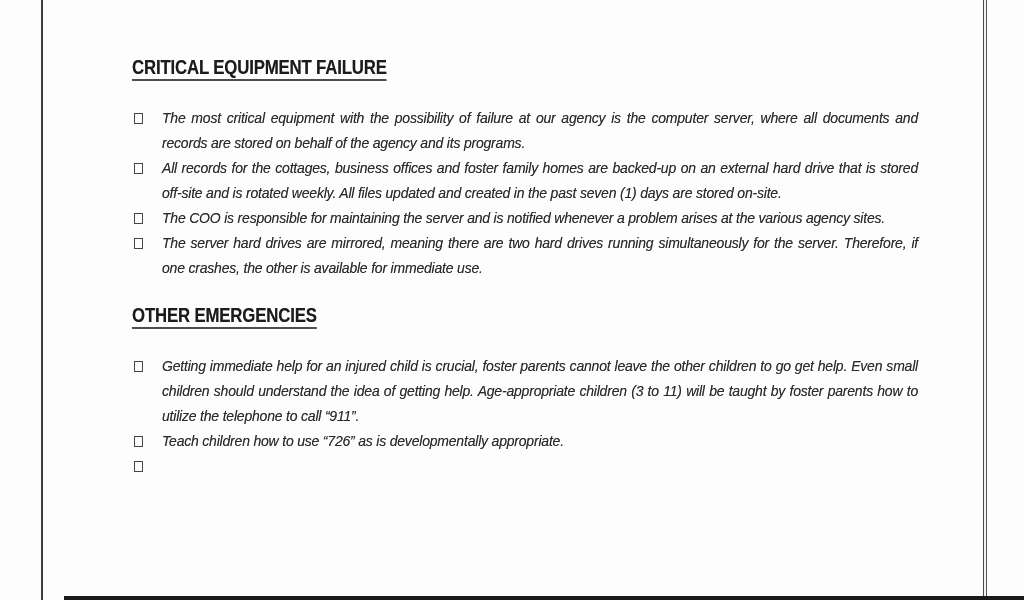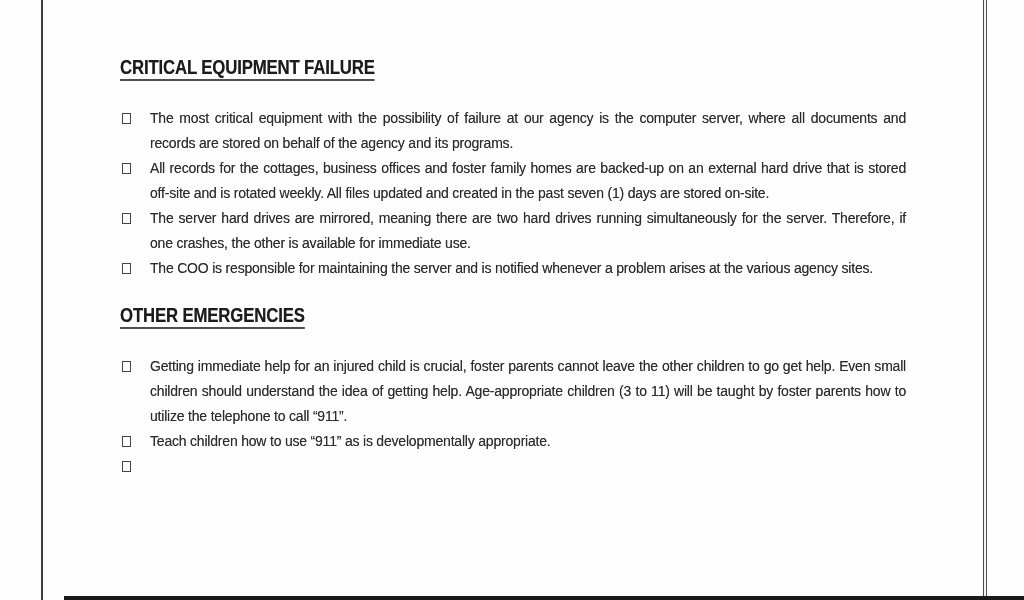--- a/index.html
+++ b/index.html
@@ -33,21 +33,21 @@
   .rule-bottom {
     position: absolute;
     left: 64px; right: 0;
     top: 596px;
     height: 4px;
     background: #1a1a1a;
     z-index: 3;
   }
   .content {
     position: absolute;
-    left: 120px;
+    left: 132px;
     top: 57px;
     width: 786px;
     color: #262626;
   }
   .section-heading {
     display: inline-block;
     margin: 0;
     font-size: 20px;
     font-weight: bold;
     line-height: 20px;
@@ -59,20 +59,21 @@
     transform-origin: left center;
     text-shadow: 0 0 0.5px rgba(20,20,20,0.55);
   }
   .heading-wrap-1 { margin: 0 0 25px 0; height: 24px; }
   .heading-wrap-2 { margin: 24px 0 25px 0; height: 24px; text-decoration: underline; }
   ul.bullets {
     list-style: none;
     margin: 0;
     padding: 0;
     width: 786px;
+    font-style: italic;
   }
   ul.bullets li {
     position: relative;
     padding-left: 30px;
     font-size: 14px;
     line-height: 25px;
     letter-spacing: -0.2px;
     text-align: justify;
     color: #2b2b2b;
     text-shadow: 0 0 0.4px rgba(30,30,30,0.5);
@@ -105,43 +106,43 @@
       <li>
         <span class="bullet-box"></span>
         <span>The most critical equipment with the possibility of failure at our agency is the computer server, where all documents and records are stored on behalf of the agency and its programs.</span>
       </li>
       <li>
         <span class="bullet-box"></span>
         <span>All records for the cottages, business offices and foster family homes are backed-up on an external hard drive that is stored off-site and is rotated weekly. All files updated and created in the past seven (1) days are stored on-site.</span>
       </li>
       <li>
         <span class="bullet-box"></span>
-        <span>The server hard drives are mirrored, meaning there are two hard drives running simultaneously for the server. Therefore, if one crashes, the other is available for immediate use.</span>
+        <span>The COO is responsible for maintaining the server and is notified whenever a problem arises at the various agency sites.</span>
       </li>
       <li>
         <span class="bullet-box"></span>
-        <span>The COO is responsible for maintaining the server and is notified whenever a problem arises at the various agency sites.</span>
+        <span>The server hard drives are mirrored, meaning there are two hard drives running simultaneously for the server. Therefore, if one crashes, the other is available for immediate use.</span>
       </li>
     </ul>
 
     <div class="heading-wrap-2">
       <h2 class="section-heading">OTHER EMERGENCIES</h2>
     </div>
 
     <ul class="bullets">
       <li>
         <span class="bullet-box"></span>
       </li>
       <li>
         <span class="bullet-box"></span>
         <span>Getting immediate help for an injured child is crucial, foster parents cannot leave the other children to go get help.  Even small children should understand the idea of getting help.  Age-appropriate children (3 to 11) will be taught by foster parents how to utilize the telephone to call “911”.</span>
       </li>
       <li>
         <span class="bullet-box"></span>
-        <span>Teach children how to use “911” as is developmentally appropriate.</span>
+        <span>Teach children how to use “726” as is developmentally appropriate.</span>
       </li>
       <li>
         <span class="bullet-box"></span>
       </li>
     </ul>
 
   </div>
 </div>
 
 </body></html>

